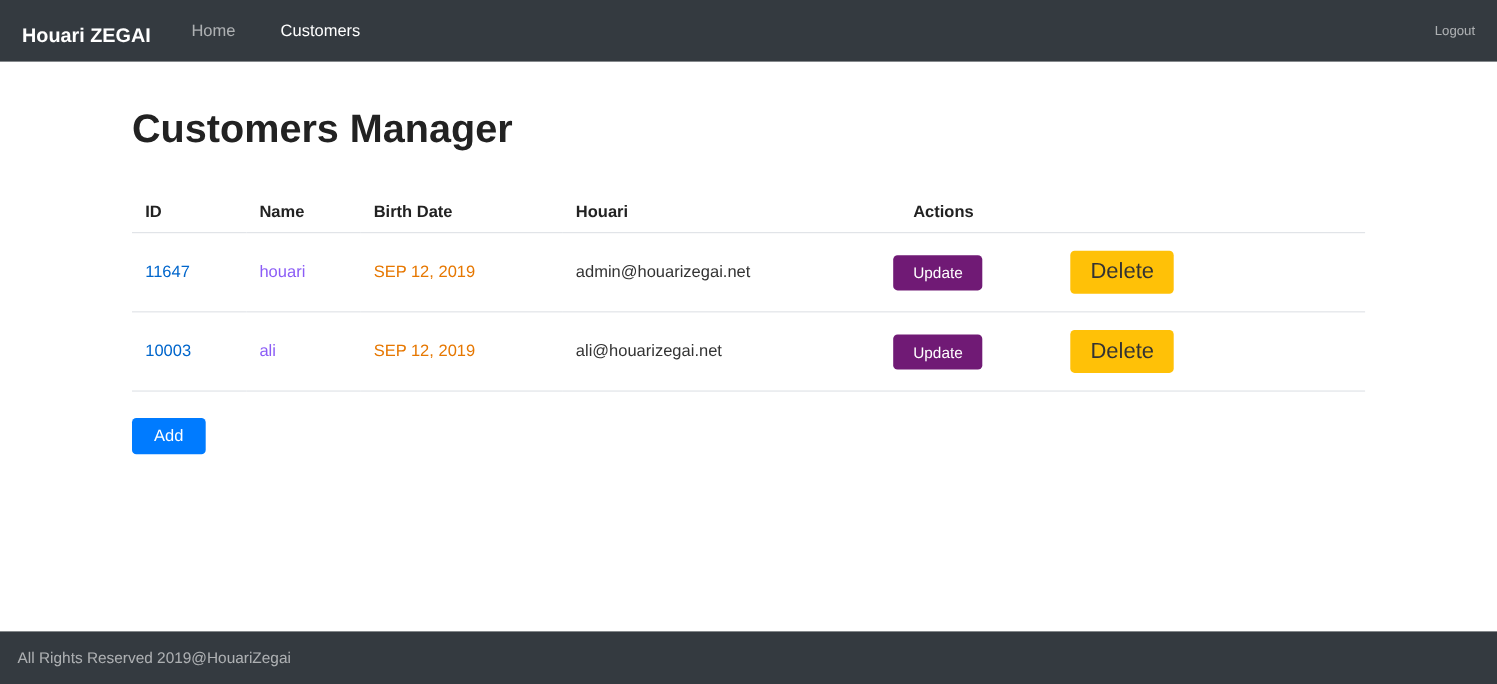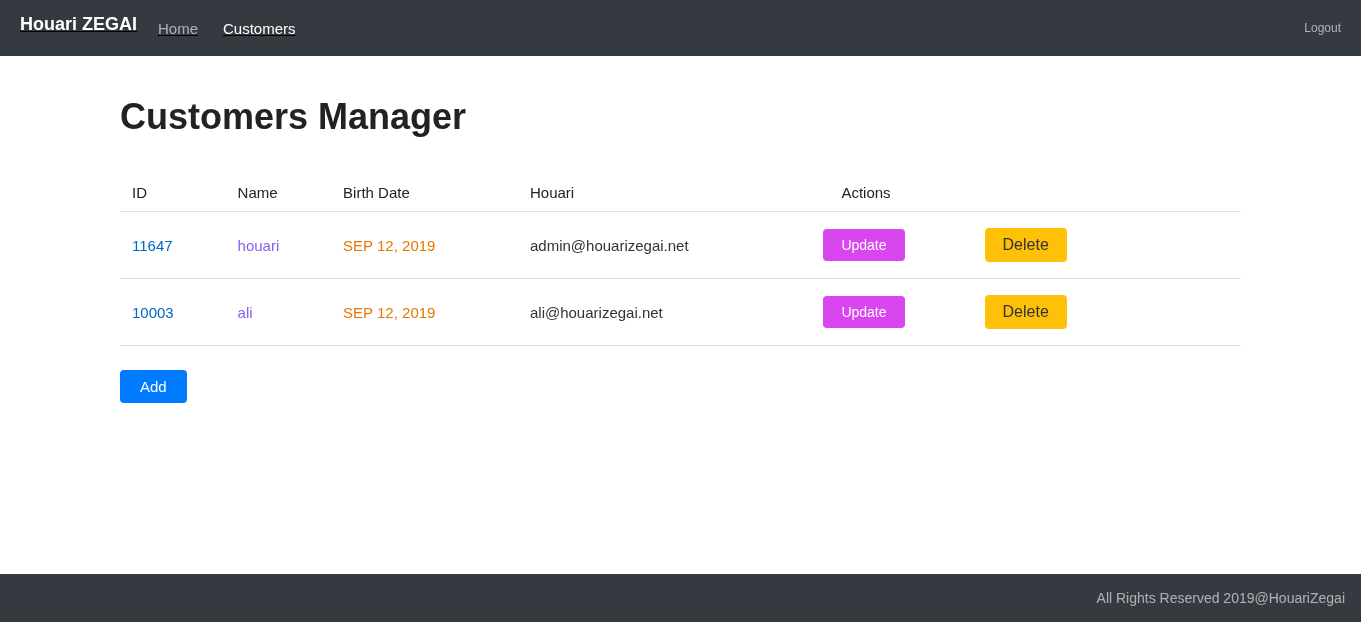--- a/index.html
+++ b/index.html
@@ -20,23 +20,22 @@
       background: #343a40;
       display: flex;
       align-items: center;
       padding: 0 20px;
       height: 56px;
       justify-content: space-between;
     }
 
     .nav-left {
       display: flex;
-      align-items: flex-start;
-      gap: 4px;
-      text-decoration: underline;
+      align-items: flex-end;
+      gap: 20px;
     }
 
     .nav-brand {
       color: #fff;
       font-size: 18px;
       font-weight: bold;
       text-decoration: none;
     }
 
     .nav-link {
@@ -71,21 +70,21 @@
 
     table {
       width: 100%;
       border-collapse: collapse;
       margin-bottom: 24px;
     }
 
     thead th {
       text-align: left;
       padding: 10px 12px;
-      font-weight: normal;
+      font-weight: bold;
       font-size: 15px;
       color: #222;
       border-bottom: 1px solid #dee2e6;
     }
 
     tbody tr {
       border-bottom: 1px solid #dee2e6;
     }
 
     tbody td {
@@ -110,55 +109,55 @@
       color: #333;
     }
 
     .actions-cell {
       display: flex;
       align-items: center;
       gap: 80px;
     }
 
     .btn-update {
-      background: #d946ef;
+      background: #701a75;
       color: #fff;
       border: none;
       padding: 8px 18px;
       border-radius: 4px;
       cursor: pointer;
       font-size: 14px;
       font-weight: 500;
     }
 
     .btn-delete {
       background: #ffc107;
       color: #333;
       border: none;
       padding: 8px 18px;
       border-radius: 4px;
       cursor: pointer;
-      font-size: 16px;
+      font-size: 20px;
       font-weight: 500;
     }
 
     .btn-add {
       background: #007bff;
       color: #fff;
       border: none;
       padding: 8px 20px;
       border-radius: 4px;
       cursor: pointer;
       font-size: 15px;
     }
 
     footer {
       background: #343a40;
       color: rgba(255,255,255,0.6);
-      text-align: right;
+      text-align: left;
       padding: 16px;
       font-size: 14px;
     }
 
     .th-actions {
       padding-left: 30px;
     }
   </style>
 </head>
 <body>

